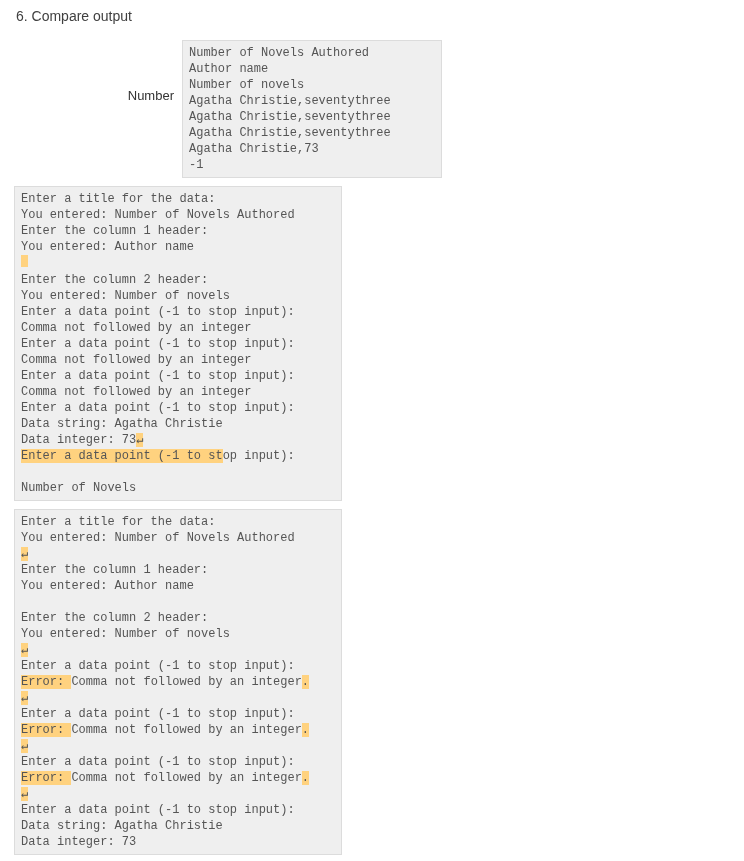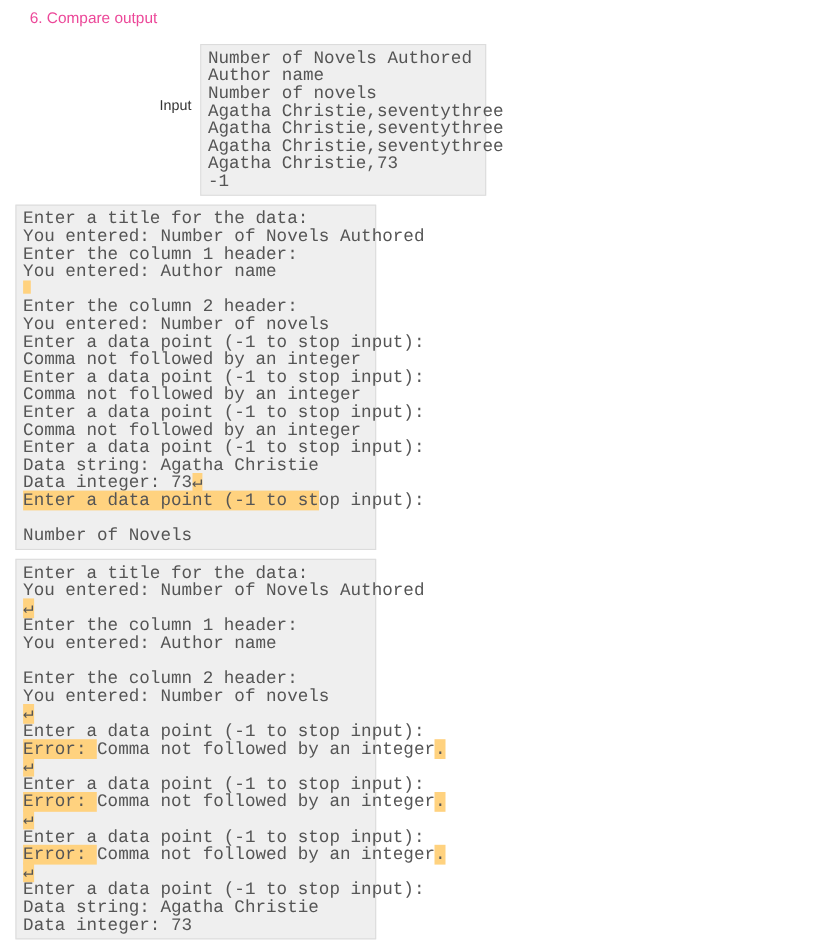--- a/index.html
+++ b/index.html
@@ -9,42 +9,42 @@
     background: #ffffff;
     font-family: Arial, Helvetica, sans-serif;
     font-size: 13px;
     color: #333333;
     width: 744px;
   }
   .wrapper {
     padding: 4px 14px 10px 14px;
   }
   .section-title {
-    color: #ec4899;
+    color: #404040;
     font-size: 14px;
-    margin: 4px 0 16px 13px;
+    margin: 4px 0 16px 2px;
   }
   .row {
     display: flex;
     align-items: flex-start;
     margin-bottom: 8px;
   }
   .label {
     width: 168px;
     min-width: 168px;
     text-align: right;
     padding-right: 8px;
     color: #333;
     font-size: 13px;
   }
   .codebox {
     background: #efefef;
     border: 1px solid #dcdcdc;
     font-family: "Courier New", Courier, monospace;
-    font-size: 16px;
+    font-size: 12px;
     line-height: 16px;
     color: #555555;
     padding: 4px 6px;
     white-space: pre;
   }
   .codebox.input { width: 260px; }
   .codebox.output { width: 328px; }
   .label-middle-input { padding-top: 48px; }
   .label-middle-output1 { padding-top: 128px; }
   .label-middle-output2 { padding-top: 160px; }
@@ -61,21 +61,21 @@
   }
 </style>
 </head>
 <body>
 
 <div class="wrapper">
 
   <div class="section-title">6. Compare output</div>
 
   <div class="row">
-    <div class="label label-middle-input">Input</div>
+    <div class="label label-middle-input">Number</div>
     <div class="codebox input"><span>Number of Novels Authored</span>
 <span>Author name</span>
 <span>Number of novels</span>
 <span>Agatha Christie,seventythree</span>
 <span>Agatha Christie,seventythree</span>
 <span>Agatha Christie,seventythree</span>
 <span>Agatha Christie,73</span>
 <span>-1</span></div>
   </div>
 

